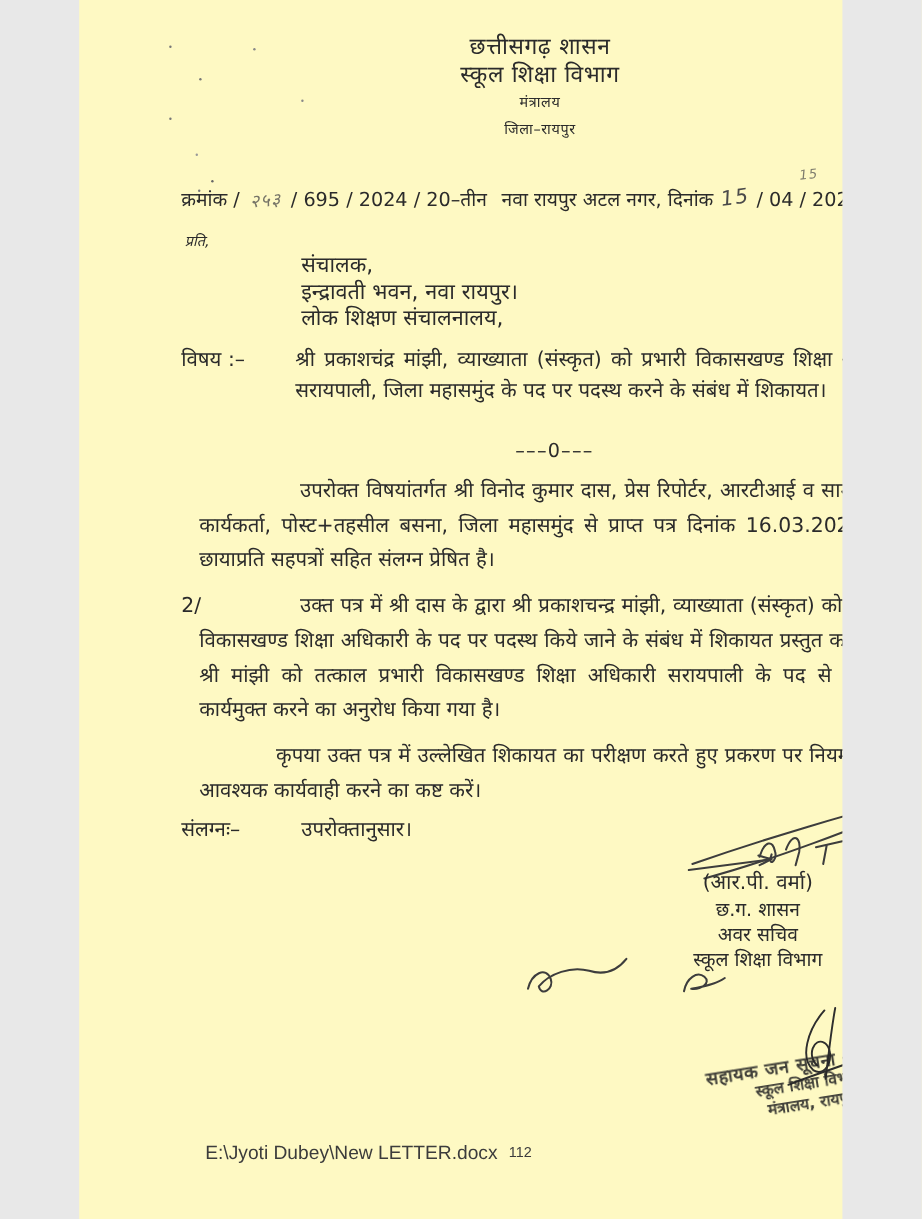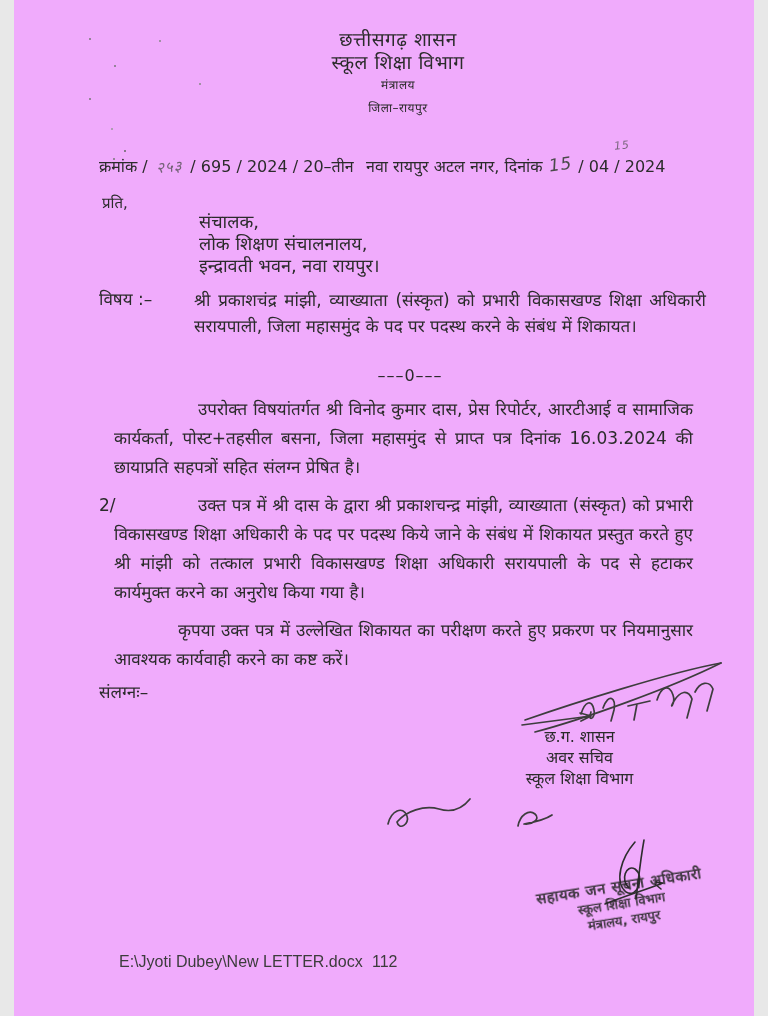--- a/index.html
+++ b/index.html
@@ -1,41 +1,41 @@
 <!DOCTYPE html>
 <html><head>
 <meta charset="utf-8">
 <style>
   html,body{margin:0;padding:0;background:#e8e8e8;}
   .page{
     position:relative;
-    width:740px;height:1016px;
+    width:636px;height:1016px;
     margin:0 auto;
-    background:#f0abfc;
+    background:#fef9c3;
     overflow:hidden;
     color:#2b2b2b;
     font-family:"DejaVu Sans",sans-serif;
   }
   .abs{position:absolute;}
   
   .letterhead{left:0;top:28px;width:768px;text-align:center;line-height:23px;}
   .hl1,.hl2,.hl4{font-size:19px;letter-spacing:.5px;}
   .hl3,.hl5{font-size:12px;letter-spacing:.5px;}
   
   .ref-left{left:85px;top:155px;font-size:16px;white-space:nowrap;}
   .ref-right{left:352px;top:155px;font-size:16px;white-space:nowrap;}
   .handwritten{
     font-style:italic;color:#4a4a4a;display:inline-block;
     transform:rotate(-4deg);letter-spacing:1px;
   }
   .hw-number{font-size:15px;margin:0 3px;opacity:.75;}
   .hw-date{font-size:17px;margin:0 1px;transform:rotate(-8deg) translateY(-2px);}
   .hw-date-small{position:absolute;left:248px;top:-16px;font-size:11px;opacity:.7;transform:rotate(-6deg);}
   
-  .salutation{left:88px;top:192px;font-size:15px;}
+  .salutation{left:88px;top:192px;font-size:12px;font-style:italic;}
   .recipient{left:185px;top:211px;font-size:18px;line-height:22px;}
   
   .subject-label{left:85px;top:287px;font-size:17px;white-space:nowrap;}
   .subject-text{left:180px;top:287px;width:512px;font-size:17px;line-height:26px;text-align:justify;}
   
   .body-flow{left:100px;top:366px;width:592px;font-size:17px;line-height:29px;}
   .divider{text-align:center;font-size:16px;letter-spacing:1px;line-height:20px;}
   .body-flow p{margin:9px 13px 4px 0;text-align:justify;text-indent:84px;position:relative;}
   .body-flow p.p3{text-indent:64px;}
   .para-number{position:absolute;left:-15px;top:0;text-indent:0;}
@@ -53,21 +53,21 @@
     left:500px;top:878px;width:215px;text-align:center;
     transform:rotate(-9deg);color:#262626;line-height:17px;
     opacity:.88;filter:blur(.2px);
   }
   .stamp .st1{font-size:15px;font-weight:bold;letter-spacing:.5px;}
   .stamp .st2{font-size:13px;font-weight:bold;}
   .stamp .st3{font-size:13px;font-weight:bold;}
   .stamp-scribble{left:583px;top:838px;}
   
   .footer-path{left:105px;top:953px;font-size:16px;color:#3c3c3c;font-family:"Liberation Sans",sans-serif;}
-  .footer-page{left:358px;top:953px;font-size:16px;color:#3c3c3c;font-family:"Liberation Sans",sans-serif;}
+  .footer-page{left:358px;top:953px;font-size:12px;color:#3c3c3c;font-family:"Liberation Sans",sans-serif;}
   
   .speckles{left:75px;top:38px;width:2px;height:2px;background:#777;border-radius:50%;
     box-shadow:70px 2px 0 #888, 25px 27px 0 #777, 110px 45px 0 #888,
                0 60px 0 #777, 22px 90px 0 #999, 35px 112px 0 #666, 24px 120px 0 #777;}
   svg{display:block;}
   svg path{fill:none;stroke:#3d3d3d;stroke-width:1.7;stroke-linecap:round;stroke-linejoin:round;}
   .stamp-scribble svg path{stroke:#2e2e2e;stroke-width:1.6;}
 </style>
 </head>
 <body>
@@ -91,51 +91,53 @@
   <div class="abs ref-right">
     <span class="handwritten hw-date-small">15</span>
     <span>नवा रायपुर अटल नगर, दिनांक</span>
     <span class="handwritten hw-date">15</span>
     <span>/ 04 / 2024</span>
   </div>
 
   <div class="abs salutation">प्रति,</div>
   <div class="abs recipient">
     <div>संचालक,</div>
+    <div>इन्द्रावती भवन, नवा रायपुर।</div>
     <div>लोक शिक्षण संचालनालय,</div>
-    <div>इन्द्रावती भवन, नवा रायपुर।</div>
   </div>
 
   <div class="abs subject-label">विषय :–</div>
   <div class="abs subject-text">श्री प्रकाशचंद्र मांझी, व्याख्याता (संस्कृत) को प्रभारी विकासखण्ड शिक्षा अधिकारी सरायपाली, जिला महासमुंद के पद पर पदस्थ करने के संबंध में शिकायत।</div>
 
   <div class="abs body-flow">
     <div class="divider">–––0–––</div>
     <p class="p1">उपरोक्त विषयांतर्गत श्री विनोद कुमार दास, प्रेस रिपोर्टर, आरटीआई व सामाजिक कार्यकर्ता, पोस्ट+तहसील बसना, जिला महासमुंद से प्राप्त पत्र दिनांक 16.03.2024 की छायाप्रति सहपत्रों सहित संलग्न प्रेषित है।</p>
     <p class="p2"><span class="para-number">2/</span><span>उक्त पत्र में श्री दास के द्वारा श्री प्रकाशचन्द्र मांझी, व्याख्याता (संस्कृत) को प्रभारी विकासखण्ड शिक्षा अधिकारी के पद पर पदस्थ किये जाने के संबंध में शिकायत प्रस्तुत करते हुए श्री मांझी को तत्काल प्रभारी विकासखण्ड शिक्षा अधिकारी सरायपाली के पद से हटाकर कार्यमुक्त करने का अनुरोध किया गया है।</span></p>
     <p class="p3">कृपया उक्त पत्र में उल्लेखित शिकायत का परीक्षण करते हुए प्रकरण पर नियमानुसार आवश्यक कार्यवाही करने का कष्ट करें।</p>
     <div class="enclosure">
       <span class="enc-label">संलग्नः–</span>
+      <span class="enc-value">उपरोक्तानुसार।</span>
     </div>
   </div>
 
   <div class="abs sign-scribble">
     <svg width="210" height="78" viewBox="0 0 210 78">
       <path d="M6,62 C52,46 152,14 202,5"></path>
       <path d="M202,5 C152,30 62,62 16,74"></path>
       <path d="M3,67 L72,58 M72,58 l-11,-3 m11,3 l-10,5"></path>
       <path d="M62,56 c4,-13 11,-15 13,-4 c2,8 -7,13 -3,2"></path>
       <path d="M84,50 c6,-16 13,-10 11,2 l-3,11"></path>
       <path d="M118,46 l-3,16 m-6,-14 l22,-5"></path>
       <path d="M138,42 c4,-13 12,-17 16,-5 c3,9 -5,16 1,6 c6,-10 14,-12 18,-2 l-5,19"></path>
       <path d="M176,34 c5,-10 14,-12 18,-3 l-6,22"></path>
     </svg>
   </div>
 
   <div class="abs signatory">
+    <div class="sig-name">(आर.पी. वर्मा)</div>
     <div>छ.ग. शासन</div>
     <div>अवर सचिव</div>
     <div>स्कूल शिक्षा विभाग</div>
   </div>
 
   <div class="abs initial-1">
     <svg width="90" height="40" viewBox="0 0 90 40">
       <path d="M6,31 c3,-13 15,-19 19,-8 c3,8 -8,15 -10,6 c9,-11 27,-17 42,-13 c13,4 23,0 31,-10"></path>
     </svg>
   </div>

